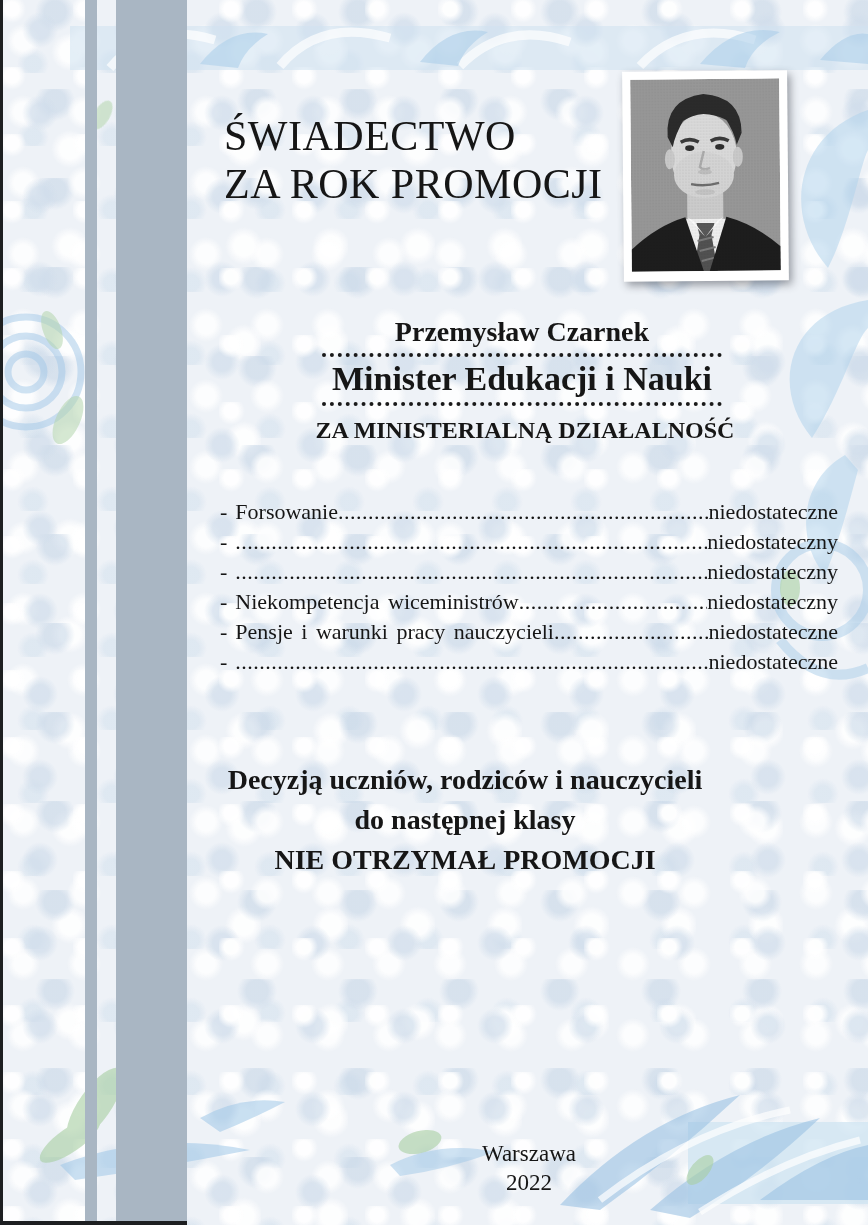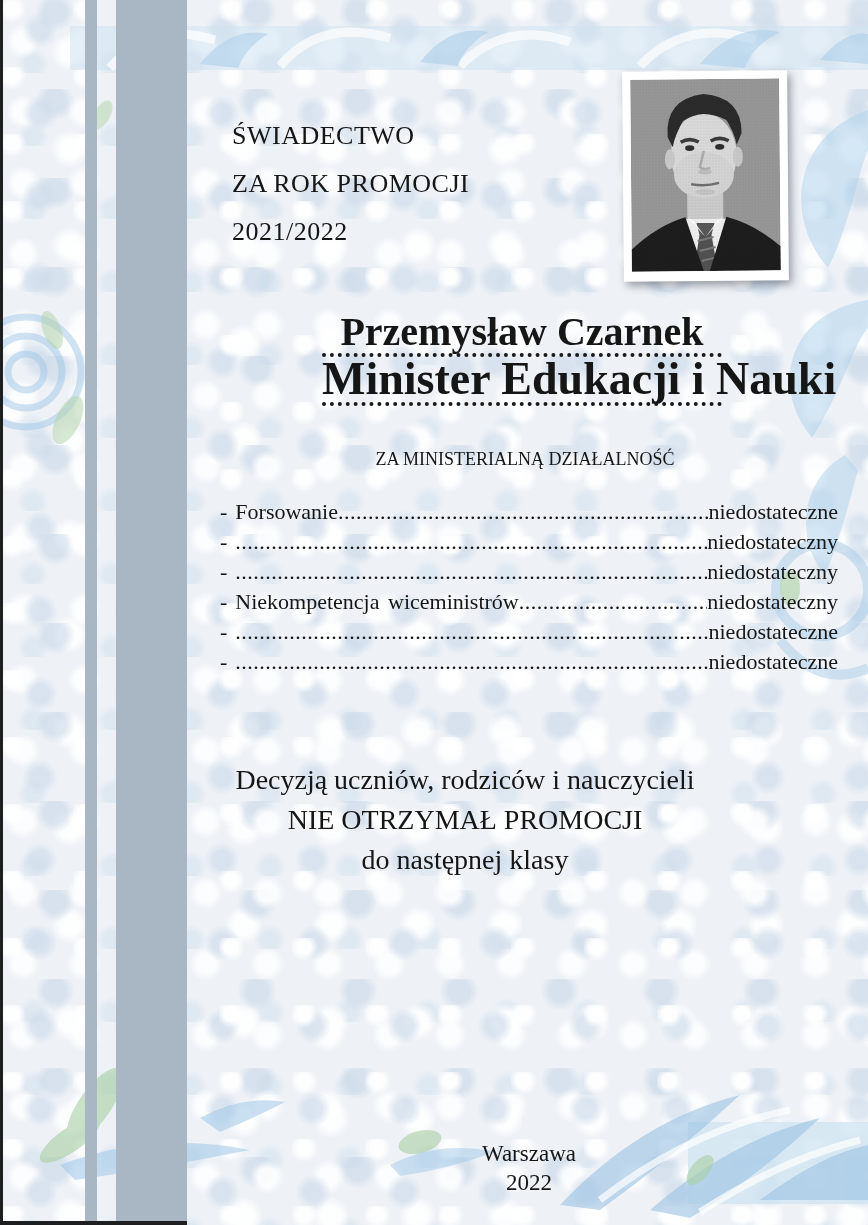--- a/index.html
+++ b/index.html
@@ -18,45 +18,45 @@
     background-size:73px 67px,91px 83px,61px 71px,101px 89px,87px 97px,79px 73px;
   }
   .flourishes{position:absolute;left:0;top:0;width:868px;height:1225px;z-index:0;}
   .stripe{position:absolute;top:0;bottom:0;z-index:2;}
   .stripe-narrow{left:85px;width:12px;}
   .stripe-wide{left:116px;width:71px;}
   .edge-left{position:absolute;left:0;top:0;width:3px;height:1225px;z-index:3;}
   .edge-bottom{position:absolute;left:0;top:1221px;width:187px;height:4px;z-index:3;}
   .content{position:absolute;left:0;top:0;width:868px;height:1225px;z-index:4;}
 
-  .title{position:absolute;left:232px;top:112px;font-size:26px;line-height:48px;letter-spacing:.5px;white-space:nowrap;}
+  .title{position:absolute;left:224px;top:112px;font-size:42px;line-height:48px;letter-spacing:.5px;white-space:nowrap;}
 
   .photo-frame{
     position:absolute;left:623px;top:71px;background:#fff;padding:8px 8px 10px 8px;
     box-shadow:3px 4px 8px rgba(40,45,55,.45);
     transform:rotate(-.5deg);
   }
   .photo-frame svg{display:block;}
 
   .name-block{position:absolute;left:312px;top:313px;width:420px;text-align:center;font-weight:bold;white-space:nowrap;}
   .name-line{border-bottom:4px dotted #1a1a1a;padding-bottom:2px;margin:0 10px;}
-  .name1{font-size:40px;line-height:38px;}
-  .name2{font-size:46px;line-height:42px;margin-top:1px;}
-
-  .intro{position:absolute;left:305px;top:448px;width:440px;text-align:center;
-         font-weight:normal;font-size:18px;line-height:22px;}
+  .name1{font-size:28px;line-height:38px;}
+  .name2{font-size:34px;line-height:42px;margin-top:1px;}
+
+  .intro{position:absolute;left:305px;top:419px;width:440px;text-align:center;
+         font-weight:bold;font-size:24px;line-height:22px;}
 
   .grades{position:absolute;left:220px;top:497px;width:618px;font-size:22px;line-height:30px;word-spacing:3px;}
   .g-row{display:flex;align-items:baseline;white-space:nowrap;}
   .g-bullet{margin-right:8px;}
   .g-dots{flex:1;overflow:hidden;letter-spacing:.5px;}
   .g-dots::after{content:"....................................................................................................................................";}
 
   .decision{position:absolute;left:169px;top:760px;width:592px;text-align:center;
-            font-weight:normal;font-size:28px;line-height:40px;white-space:nowrap;}
+            font-weight:bold;font-size:28px;line-height:40px;white-space:nowrap;}
 
   .footer{position:absolute;left:164px;top:1139px;width:730px;text-align:center;
           font-size:23px;line-height:29px;}
 </style>
 </head>
 <body>
 
 <svg class="flourishes" viewBox="0 0 868 1225" xmlns="http://www.w3.org/2000/svg">
 
   <rect x="70" y="26" width="798" height="44" fill="#cfe2f1" opacity="0.55"></rect>
@@ -124,21 +124,20 @@
 <div class="stripe stripe-narrow" style="background: rgb(169, 182, 195);"></div>
 <div class="stripe stripe-wide" style="background: rgb(169, 182, 195);"></div>
 <div class="edge-left" style="background: rgb(29, 31, 33);"></div>
 <div class="edge-bottom" style="background: rgb(29, 31, 33);"></div>
 
 <div class="content">
 
   <div class="title">
     <div>ŚWIADECTWO</div>
     <div>ZA ROK PROMOCJI</div>
-    <div>2021/2022</div>
   </div>
 
   <div class="photo-frame">
     <svg width="149" height="192" viewBox="0 0 149 192" xmlns="http://www.w3.org/2000/svg">
       <defs>
         <pattern id="ht" width="3" height="3" patternUnits="userSpaceOnUse">
           <circle cx="1" cy="1" r="0.6" fill="#000" opacity="0.13"></circle>
         </pattern>
       </defs>
       <rect width="149" height="192" fill="#979797"></rect>
@@ -206,34 +205,35 @@
       <span class="g-value">niedostateczny</span>
     </div>
     <div class="g-row">
       <span class="g-bullet">-</span>
       <span class="g-subject">Niekompetencja wiceministrów</span>
       <span class="g-dots"></span>
       <span class="g-value">niedostateczny</span>
     </div>
     <div class="g-row">
       <span class="g-bullet">-</span>
+      <span class="g-subject">Pensje i warunki pracy nauczycieli</span>
       <span class="g-dots"></span>
       <span class="g-value">niedostateczne</span>
     </div>
     <div class="g-row">
       <span class="g-bullet">-</span>
       <span class="g-dots"></span>
       <span class="g-value">niedostateczne</span>
     </div>
   </div>
 
   <div class="decision">
     <div>Decyzją uczniów, rodziców i nauczycieli</div>
+    <div>do następnej klasy</div>
     <div>NIE OTRZYMAŁ PROMOCJI</div>
-    <div>do następnej klasy</div>
   </div>
 
   <div class="footer">
     <div>Warszawa</div>
     <div>2022</div>
   </div>
 
 </div>
 
 </body></html>

